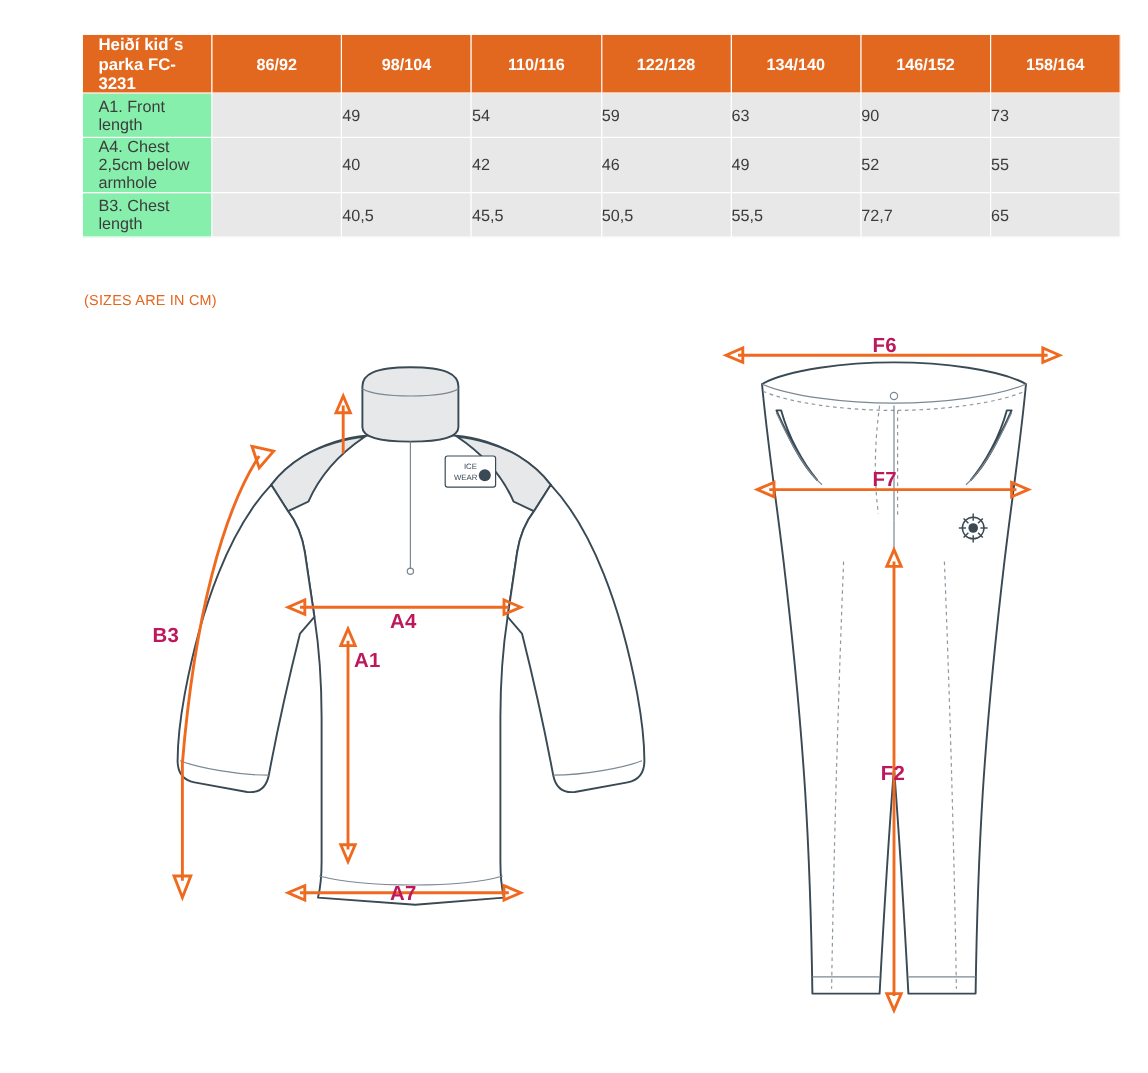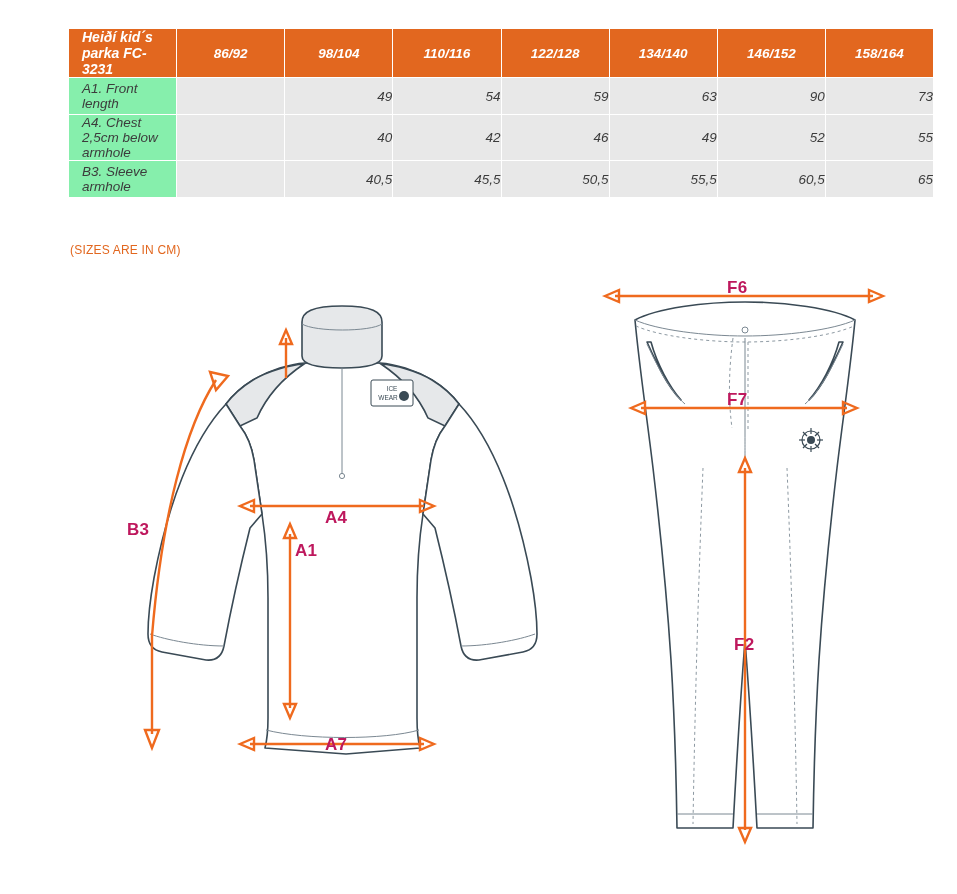--- a/index.html
+++ b/index.html
@@ -31,21 +31,20 @@
     border-collapse: collapse;
     table-layout: fixed;
   }
   .size-table th, .size-table td {
     font-size: 13.5px;
     font-weight: normal;
     padding: 0;
     height: 36px;
     vertical-align: middle;
     border: 1px solid #ffffff;
-    font-style: italic;
   }
   .size-table thead th {
     background: #e2671f;
     color: #ffffff;
     font-weight: bold;
     text-align: center;
     height: 48px;
     font-size: 13.5px;
   }
   .size-table thead th.label-head {
@@ -55,21 +54,21 @@
   }
   .size-table tbody td.row-label {
     background: #86efac;
     text-align: left;
     padding-left: 13px;
     color: #3c3c3c;
     font-size: 13.5px;
   }
   .size-table tbody td.val {
     background: #e8e8e8;
-    text-align: right;
+    text-align: left;
     color: #3c3c3c;
     font-size: 13.5px;
   }
   .size-table tbody td.empty {
     background: #e8e8e8;
   }
 
   .units-note {
     position: absolute;
     left: 70px;
@@ -163,27 +162,27 @@
         <td class="row-label">A4. Chest 2,5cm below armhole</td>
         <td class="empty"></td>
         <td class="val">40</td>
         <td class="val">42</td>
         <td class="val">46</td>
         <td class="val">49</td>
         <td class="val">52</td>
         <td class="val">55</td>
       </tr>
       <tr>
-        <td class="row-label">B3. Sleeve armhole</td>
+        <td class="row-label">B3. Chest length</td>
         <td class="empty"></td>
         <td class="val">40,5</td>
         <td class="val">45,5</td>
         <td class="val">50,5</td>
         <td class="val">55,5</td>
-        <td class="val">60,5</td>
+        <td class="val">72,7</td>
         <td class="val">65</td>
       </tr>
     </tbody>
   </table>
 
   <div class="units-note">(SIZES ARE IN CM)</div>
 
   <div class="illustrations">
 
     <svg width="480" height="560" viewBox="0 0 480 560" style="position:absolute; left:90px; top:10px;">

